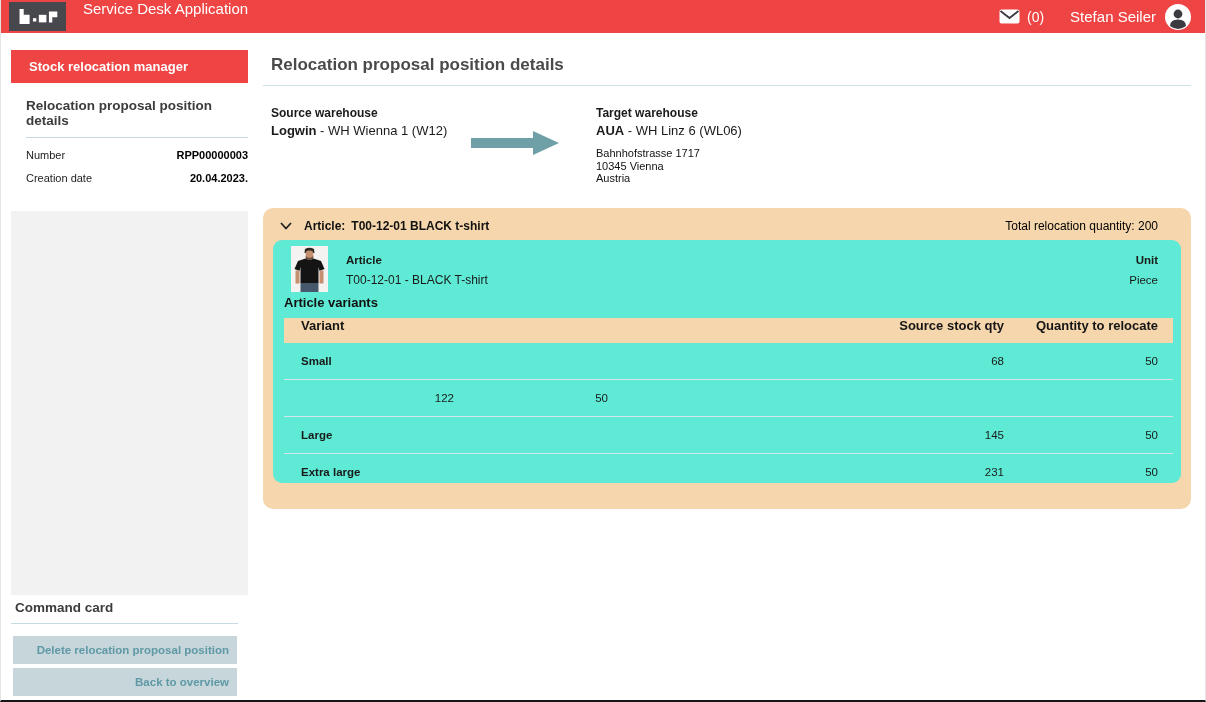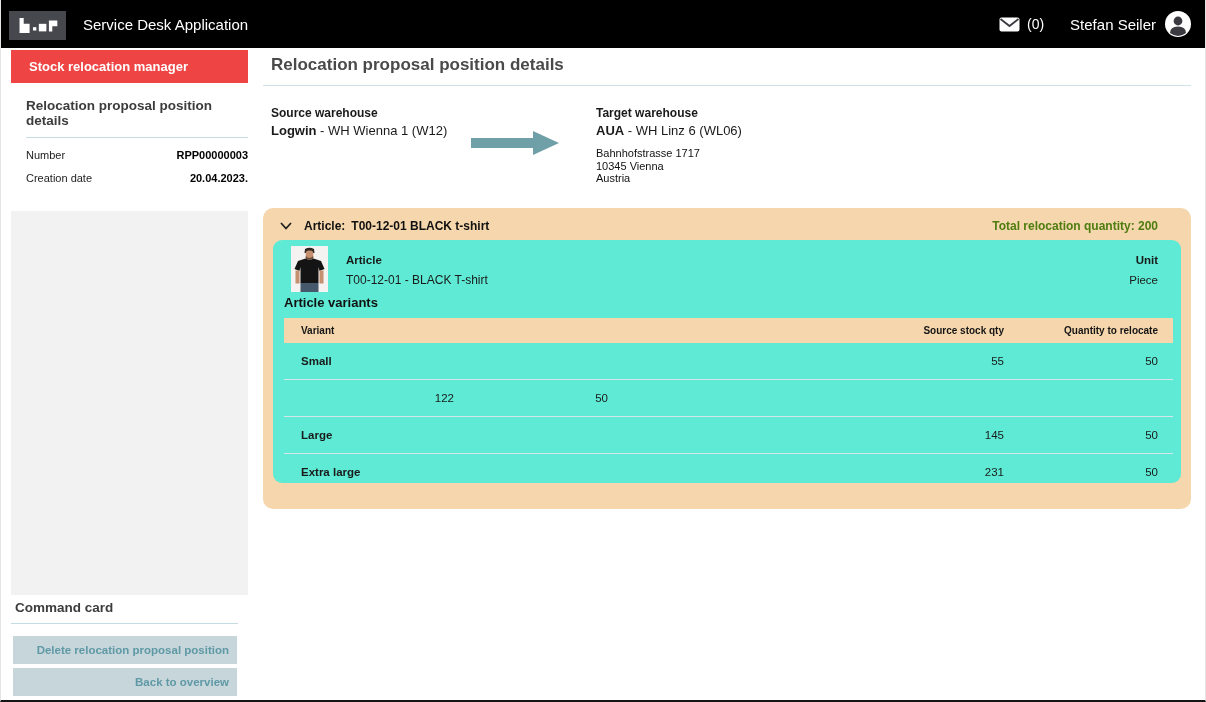--- a/index.html
+++ b/index.html
@@ -3,21 +3,21 @@
 <meta charset="utf-8">
 <style>
   html,body{margin:0;padding:0;}
   body{
     width:1206px;height:702px;position:relative;background:#fff;
     font-family:"Liberation Sans",sans-serif;box-sizing:border-box;
     border-left:1px solid #e4e4e4;border-right:1px solid #e4e4e4;
     border-bottom:2px solid #151515;overflow:hidden;color:#1a1a1a;
   }
   
-  .topbar{position:absolute;top:0;left:0;width:1206px;height:48px;background:#000000;display:flex;align-items:center;}
+  .topbar{position:absolute;top:0;left:0;width:1206px;height:33px;background:#ef4444;display:flex;}
   .logo{width:57px;height:29px;margin:2px 0 0 8px;background:#47474e;display:flex;align-items:center;justify-content:center;}
   .app-title{color:#fff;font-size:15px;margin-left:17px;}
   .topbar-right{margin-left:auto;display:flex;align-items:center;padding-right:16px;color:#fff;}
   .mail-btn{display:flex;align-items:center;background:none;border:none;color:#fff;cursor:pointer;font-family:inherit;padding:0;}
   .mail-count{font-size:14px;margin-left:7px;}
   .user-name{font-size:15px;margin-left:26px;}
   .avatar{margin-left:9px;display:flex;cursor:pointer;}
   
   .sidebar{position:absolute;left:10px;top:50px;width:237px;}
   .sd-header{background:#ef4444;color:#fff;font-weight:bold;font-size:13px;padding:9px 10px 9px 18px;}
@@ -44,31 +44,31 @@
   .wh-name{font-size:13px;margin-top:3px;}
   .wh-name .wh-name-b{font-weight:bold;}
   .wh-addr{font-size:11px;line-height:12.5px;margin-top:9px;color:#111;}
   .arrow{position:absolute;left:470px;top:131px;}
   
   .card{position:absolute;left:262px;top:208px;width:928px;height:301px;background:#f6d7ad;border-radius:10px;box-sizing:border-box;}
   .card-head{display:flex;align-items:center;padding:11px 33px 0 17px;}
   .chev{margin-right:12px;display:flex;background:none;border:none;padding:0;cursor:pointer;}
   .h-label{font-weight:bold;font-size:12px;color:#111;}
   .h-value{font-weight:bold;font-size:12px;color:#111;margin-left:6px;}
-  .h-total{margin-left:auto;font-weight:bold;font-size:12px;color:#4d7c0f;}
+  .h-total{margin-left:auto;font-weight:normal;font-size:12px;color:#000000;}
   .panel{position:absolute;left:10px;top:32px;width:908px;height:243px;background:#5eead4;border-radius:9px;}
   .thumb{position:absolute;left:18px;top:6px;width:37px;height:46px;}
   .art-label{position:absolute;left:73px;top:14px;font-size:11.5px;font-weight:bold;}
   .art-value{position:absolute;left:73px;top:33px;font-size:12px;}
   .unit-block{position:absolute;right:23px;top:14px;text-align:right;font-size:11.5px;}
   .unit-value{margin-top:8px;font-weight:normal;}
   .unit-label{font-weight:bold;}
   .variants-title{position:absolute;left:11px;top:55px;font-size:13px;font-weight:bold;color:#111;}
   .vtable{position:absolute;left:11px;top:78px;width:889px;}
-  .vhead{display:flex;background:#f6d7ad;height:25px;align-items:center;font-size:10px;font-weight:bold;color:#151515;}
+  .vhead{display:flex;background:#f6d7ad;height:25px;align-items:flex-start;font-size:13px;font-weight:bold;color:#151515;}
   .vrow{display:flex;height:36px;align-items:center;border-bottom:1px solid #d6e5e9;font-size:11.5px;}
   .vrow:last-child{border-bottom:none;}
   .c-var{flex:1;padding-left:17px;}
   .vrow .c-var{font-weight:bold;}
   .c-qty{width:170px;text-align:right;}
   .c-rel{width:169px;text-align:right;padding-right:15px;box-sizing:border-box;}
 </style>
 </head>
 <body>
 
@@ -181,21 +181,21 @@
     </div>
     <div class="variants-title">Article variants</div>
     <div class="vtable">
       <div class="vhead">
         <span class="c-var">Variant</span>
         <span class="c-qty">Source stock qty</span>
         <span class="c-rel">Quantity to relocate</span>
       </div>
       <div class="vrow">
         <span class="c-var">Small</span>
-        <span class="c-qty">55</span>
+        <span class="c-qty">68</span>
         <span class="c-rel">50</span>
       </div>
       <div class="vrow">
         <span class="c-qty">122</span>
         <span class="c-rel">50</span>
       </div>
       <div class="vrow">
         <span class="c-var">Large</span>
         <span class="c-qty">145</span>
         <span class="c-rel">50</span>

